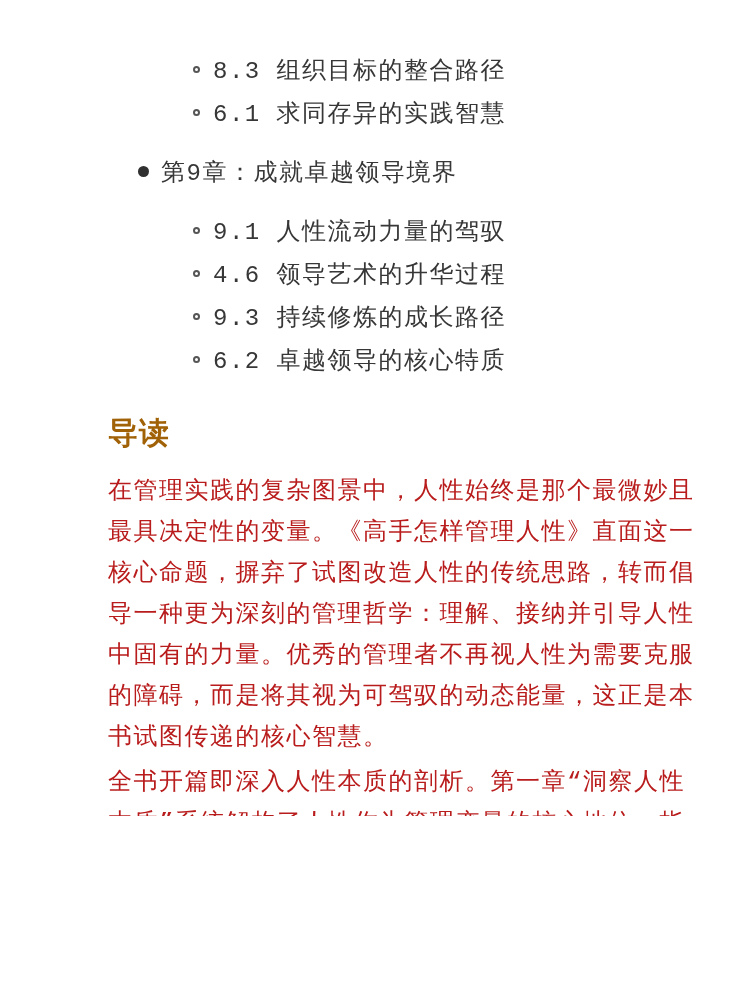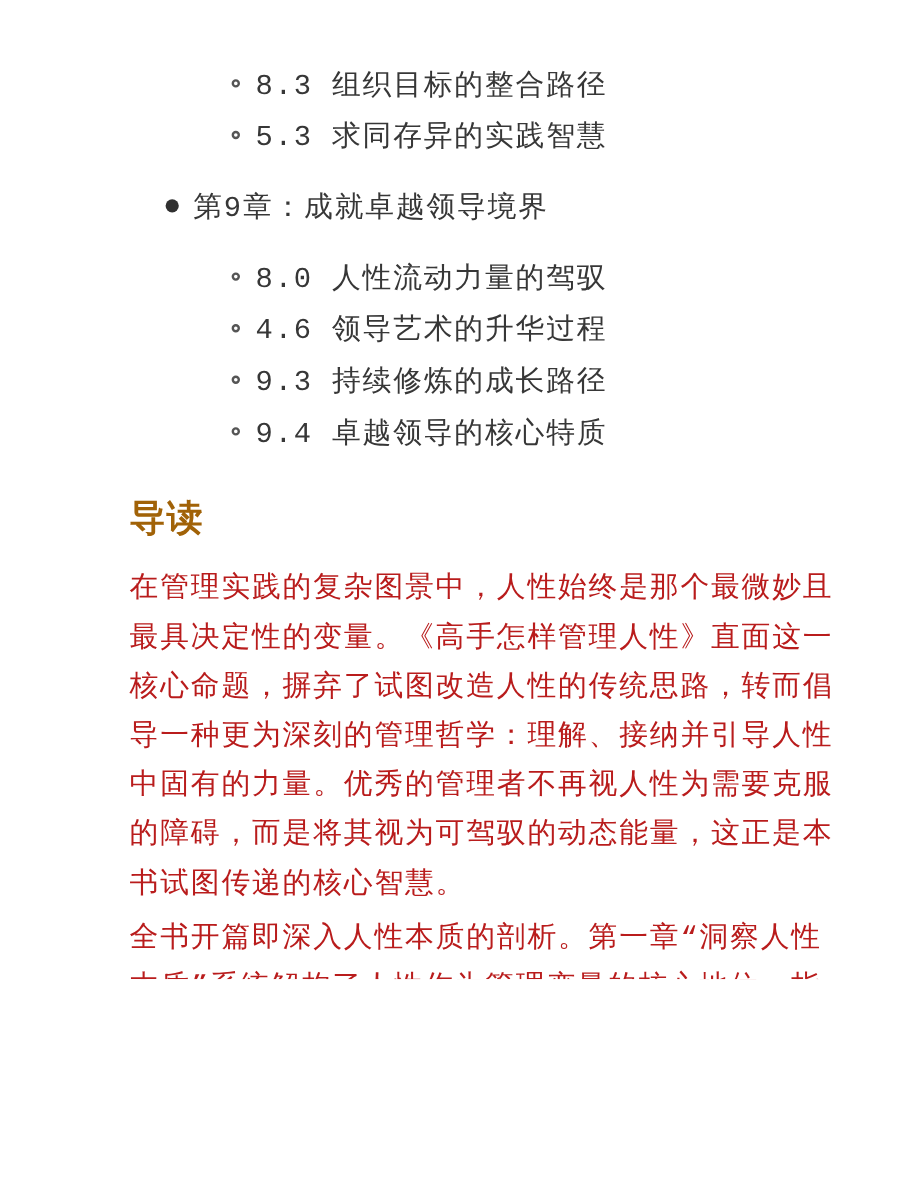--- a/index.html
+++ b/index.html
@@ -74,41 +74,41 @@
 
 <div class="page">
 
   <ul class="toc">
     <li class="toc-row sub">
       <span class="bullet hollow"></span>
       <span class="toc-label">8.3 组织目标的整合路径</span>
     </li>
     <li class="toc-row sub">
       <span class="bullet hollow"></span>
-      <span class="toc-label">5.3 求同存异的实践智慧</span>
+      <span class="toc-label">6.1 求同存异的实践智慧</span>
     </li>
     <li class="toc-row top">
       <span class="bullet solid"></span>
       <span class="toc-label">第9章：成就卓越领导境界</span>
     </li>
     <li class="toc-row sub">
       <span class="bullet hollow"></span>
-      <span class="toc-label">8.0 人性流动力量的驾驭</span>
+      <span class="toc-label">9.1 人性流动力量的驾驭</span>
     </li>
     <li class="toc-row sub">
       <span class="bullet hollow"></span>
       <span class="toc-label">4.6 领导艺术的升华过程</span>
     </li>
     <li class="toc-row sub">
       <span class="bullet hollow"></span>
       <span class="toc-label">9.3 持续修炼的成长路径</span>
     </li>
     <li class="toc-row sub">
       <span class="bullet hollow"></span>
-      <span class="toc-label">9.4 卓越领导的核心特质</span>
+      <span class="toc-label">6.2 卓越领导的核心特质</span>
     </li>
   </ul>
 
   <h2 class="section-heading">导读</h2>
 
   <p class="body-para">在管理实践的复杂图景中，人性始终是那个最微妙且最具决定性的变量。《高手怎样管理人性》直面这一核心命题，摒弃了试图改造人性的传统思路，转而倡导一种更为深刻的管理哲学：理解、接纳并引导人性中固有的力量。优秀的管理者不再视人性为需要克服的障碍，而是将其视为可驾驭的动态能量，这正是本书试图传递的核心智慧。</p>
   <p class="body-para">全书开篇即深入人性本质的剖析。第一章“洞察人性本质”系统解构了人性作为管理变量的核心地位，指出内在动机与恐惧心理构成个体行为的双重驱动力。通过科学方法识别这些深层动力，管理者</p>
 
   <div class="page-footer">第 4 页，共 216 页</div>
 

